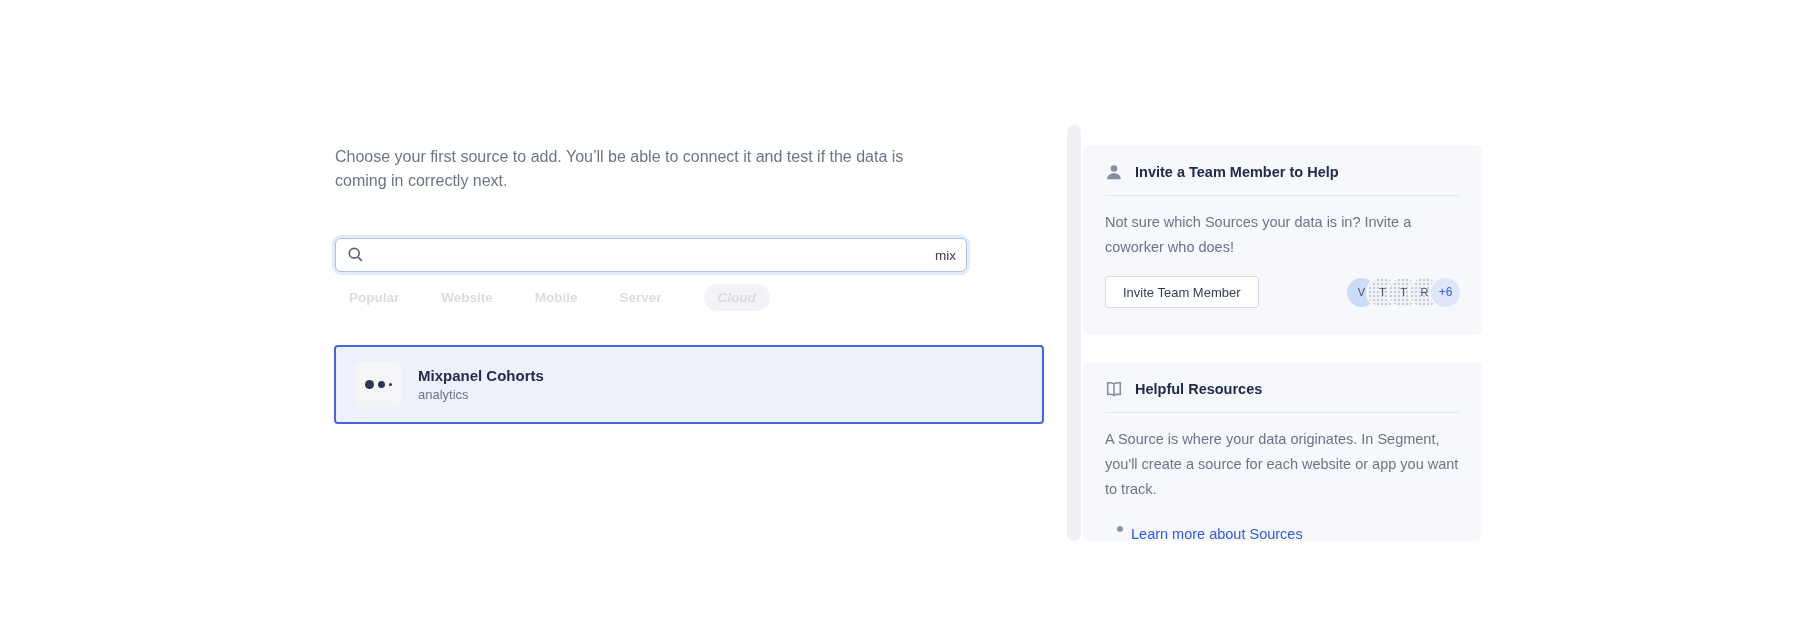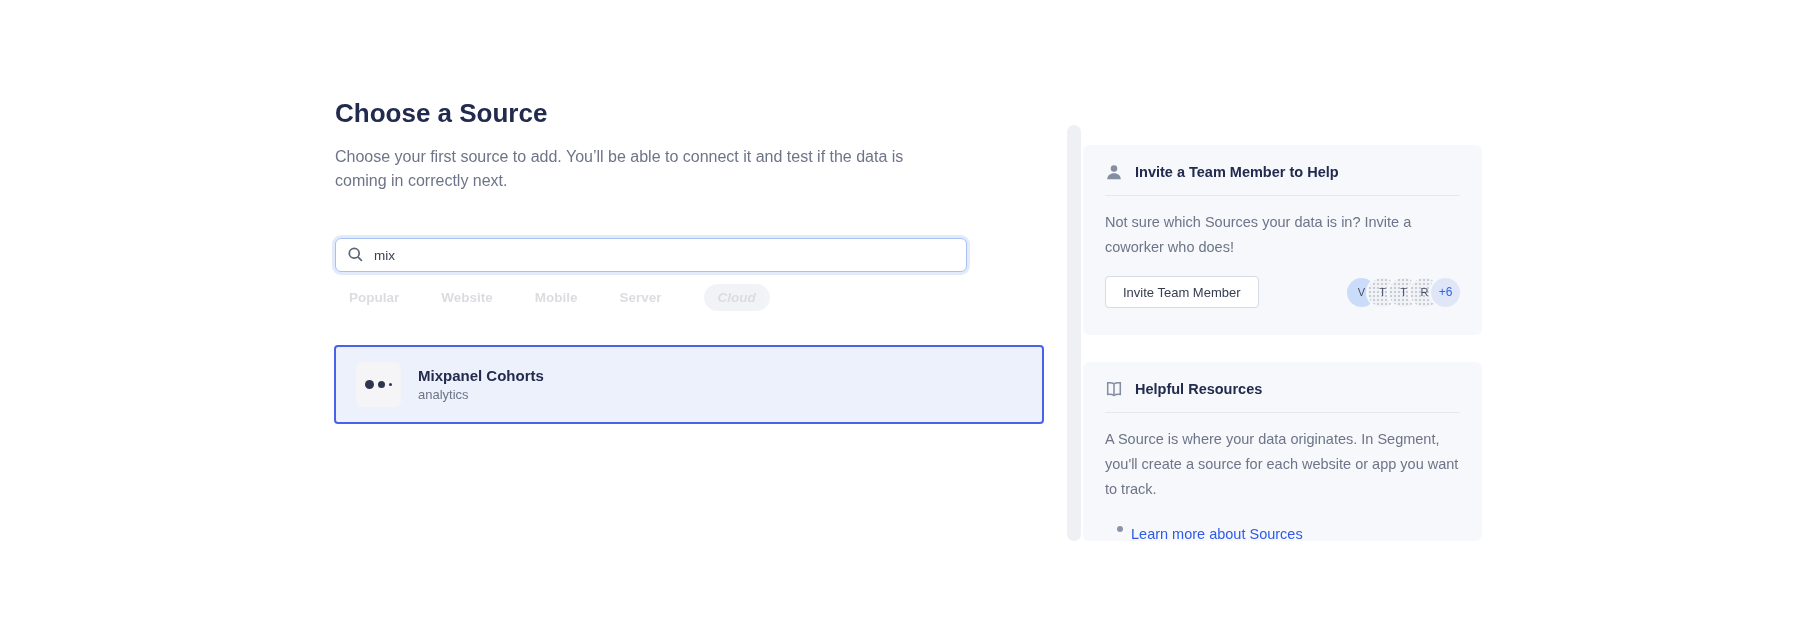--- a/index.html
+++ b/index.html
@@ -30,21 +30,21 @@
                font-family:inherit; }
 
   
   .page-heading { position:absolute; left:335px; top:98px; font-size:26px; font-weight:700; color:#222a4d; }
   .page-desc { position:absolute; left:335px; top:145px; width:600px;
                font-size:16px; line-height:24px; color:#6d7488; }
 
   .search-wrap { position:absolute; left:335px; top:238px; width:632px; height:34px; }
   .search-input { width:100%; height:100%; border:1px solid #a9c1f1; border-radius:6px;
                   box-shadow:0 0 0 3px #e3ebfb; outline:none; background:#fff;
-                  padding:0 10px 0 38px; font-size:13.5px; color:#3a4152; font-family:inherit; }
+                  padding:0 10px 0 38px; font-size:13.5px; color:#3a4152; font-family:inherit;text-align:right; }
   .search-icon { position:absolute; left:12px; top:8px; width:17px; height:17px; pointer-events:none; }
 
   .tabs-row { position:absolute; left:349px; top:284px; display:flex; align-items:center; gap:42px;
               opacity:.22; }
   .tab { font-size:13.5px; font-weight:600; color:#5a6378; }
   .tab.pill { background:#c6ccd8; border-radius:14px; padding:6px 14px;font-style:italic; }
 
   .result-card { position:absolute; left:334px; top:345px; width:710px; height:79px;
                  background:#edf1fc; border:2px solid #4a62e8; border-radius:4px;
                  display:flex; align-items:center; padding:0 20px; cursor:pointer; }
@@ -97,21 +97,20 @@
   .next-btn { position:absolute; right:37px; top:12px; height:29px; padding:0 15px;
               background:#2e66e8; border:none; border-radius:4px; color:#fff; font-size:13px;
               display:flex; align-items:center; cursor:pointer; font-family:inherit; }
 </style>
 </head>
 <body>
 
 <div class="screen">
 
 
-  <h1 class="page-heading">Choose a Source</h1>
   <p class="page-desc">Choose your first source to add. You’ll be able to connect it and test if the data is coming in correctly next.</p>
 
   <div class="search-wrap">
     <svg class="search-icon" viewBox="0 0 20 20" fill="none" stroke="#5d6577" stroke-width="2">
       <circle cx="8.5" cy="8.5" r="5.8"></circle>
       <line x1="13" y1="13" x2="17.5" y2="17.5"></line>
     </svg>
     <input class="search-input" type="text" value="mix" style="">
   </div>
 

